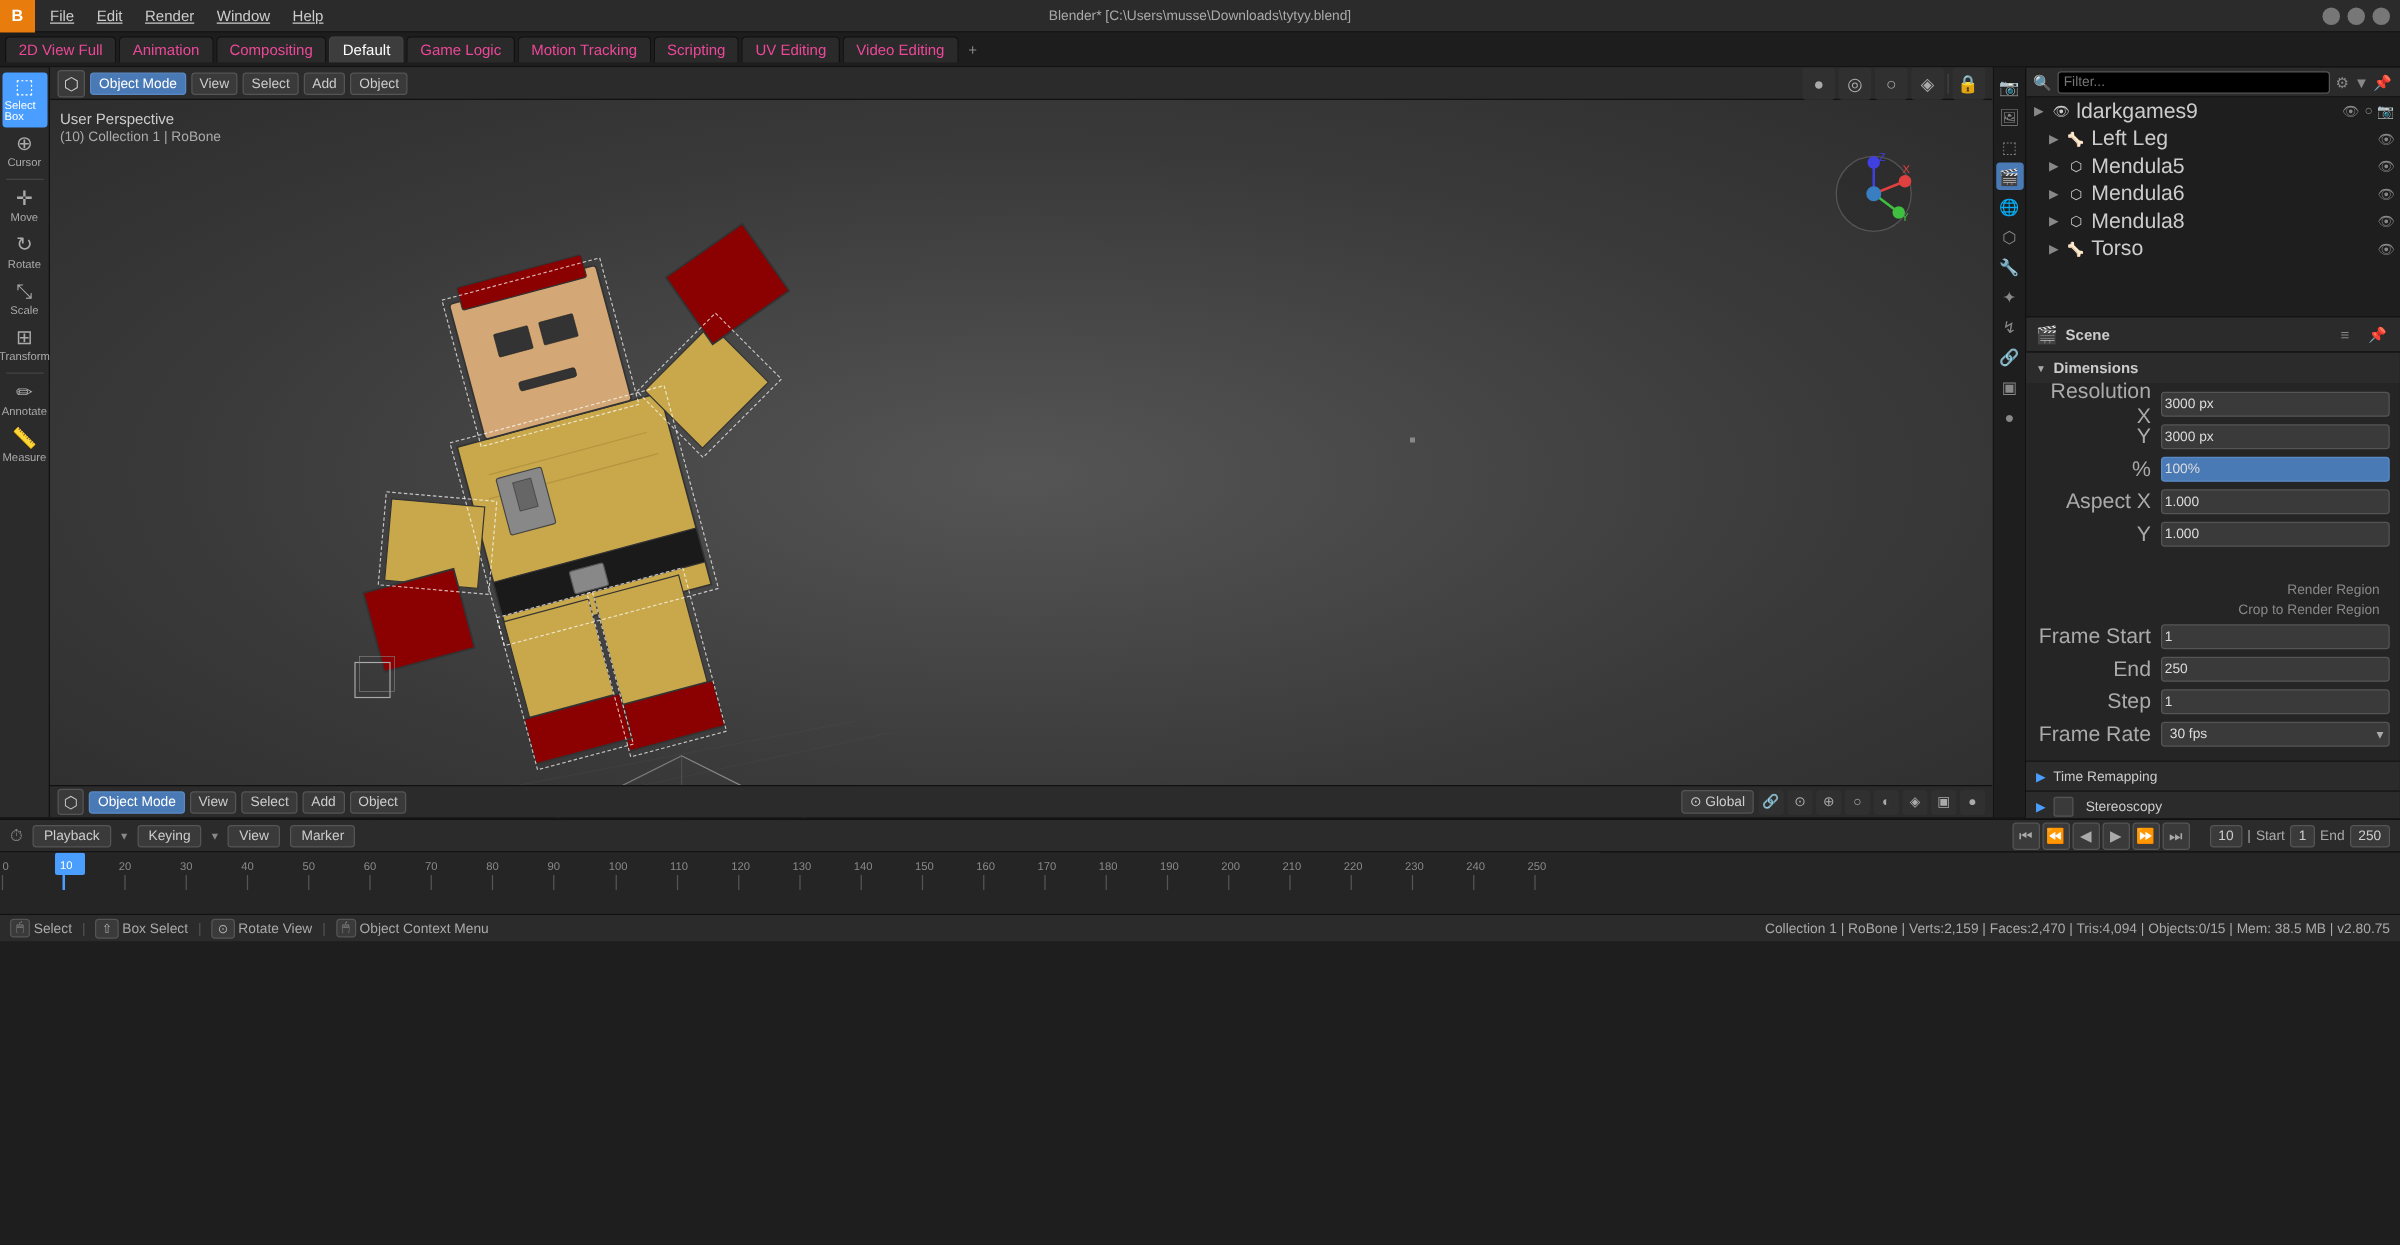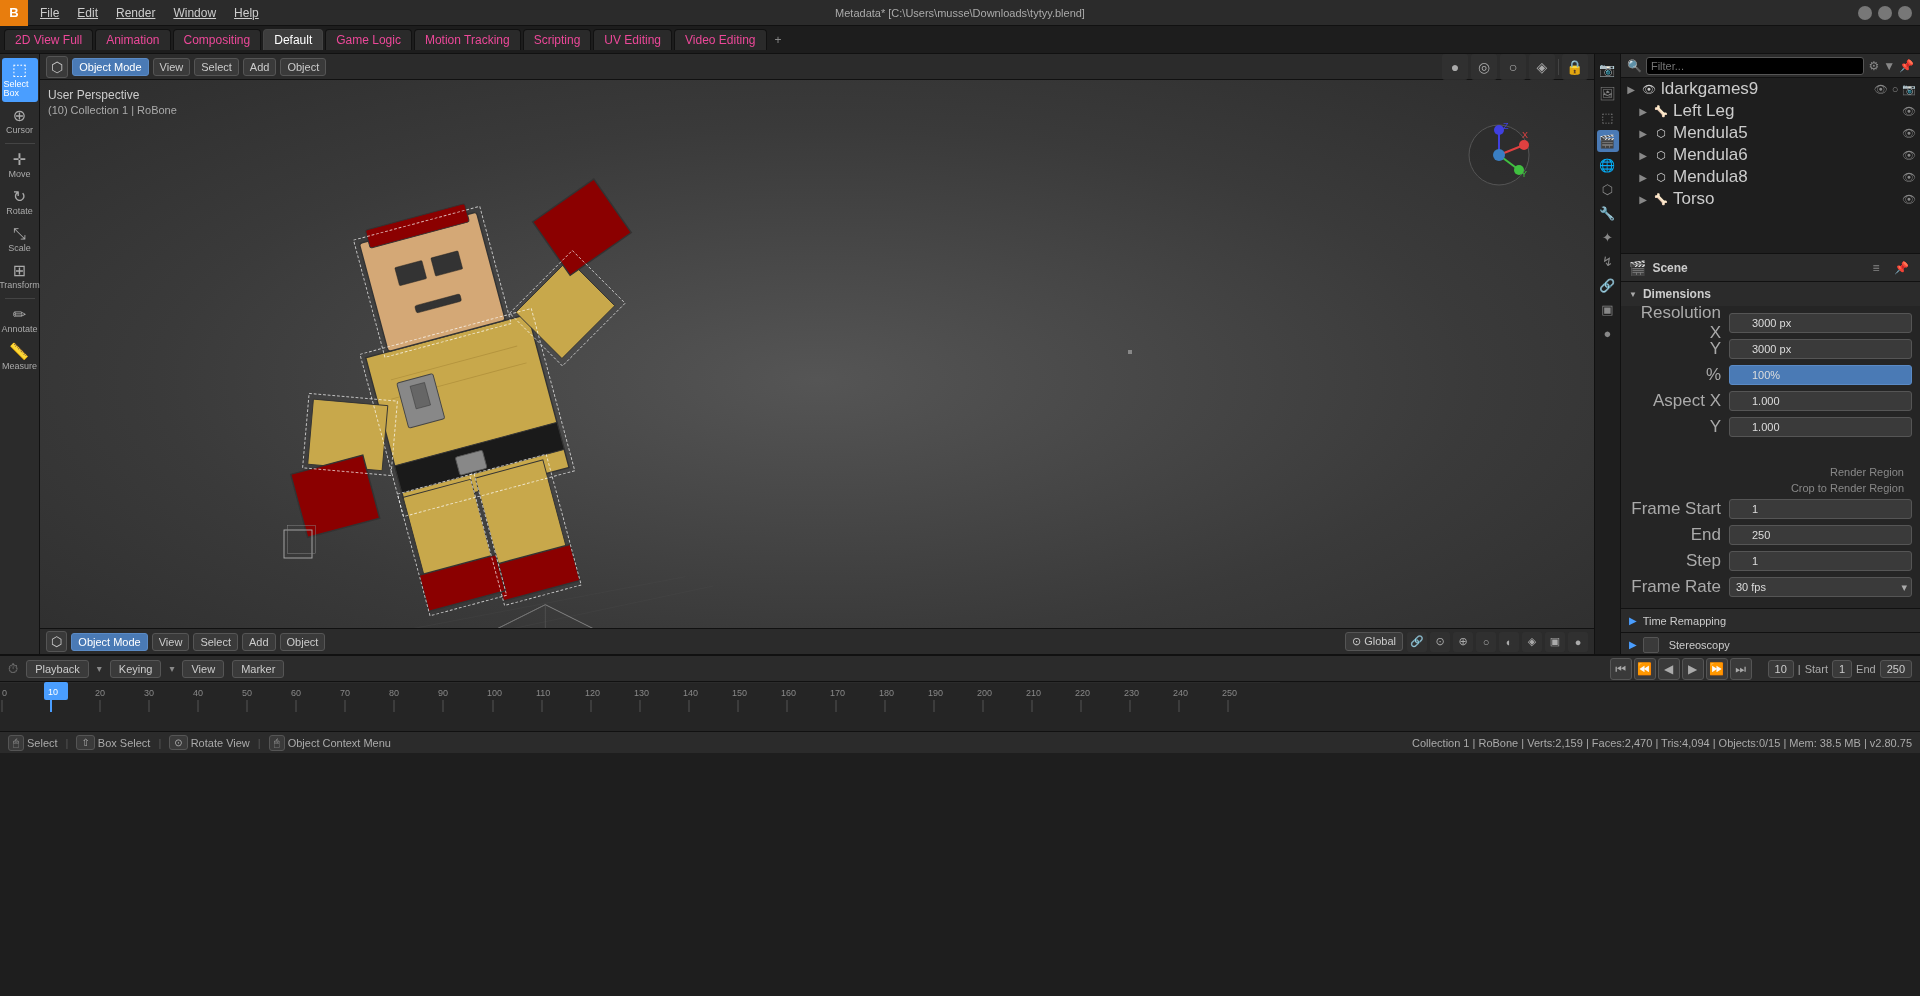--- a/index.html
+++ b/index.html
@@ -288,21 +288,21 @@
       flex-shrink: 0;
     }
     .prop-value {
       flex: 1;
       background: #3a3a3a;
       border: 1px solid #555;
       border-radius: 3px;
       height: 20px;
       display: flex;
       align-items: center;
-      padding: 0 22px;
+      padding: 0 2px;
       font-size: 11px;
       color: #ddd;
       cursor: text;
     }
     .prop-value.highlight {
       background: #4a7ab5;
       border-color: #5a8ac5;
     }
     .format-dropdown {
       flex: 1;
@@ -481,21 +481,21 @@
   <div class="top-menu-logo">
     <span>B</span>
   </div>
   <div class="top-menu-items">
     <div class="top-menu-item"><span>File</span></div>
     <div class="top-menu-item"><span>Edit</span></div>
     <div class="top-menu-item"><span>Render</span></div>
     <div class="top-menu-item"><span>Window</span></div>
     <div class="top-menu-item"><span>Help</span></div>
   </div>
-  <div class="top-title">Metadata* [C:\Users\musse\Downloads\tytyy.blend]</div>
+  <div class="top-title">Blender* [C:\Users\musse\Downloads\tytyy.blend]</div>
   <div class="top-right-icons">
     <span class="window-btn win-minimize"></span>
     <span class="window-btn win-maximize"></span>
     <span class="window-btn win-close"></span>
   </div>
 </div>
 
 <div id="workspace-tabs">
   <div class="workspace-tab">2D View Full</div>
   <div class="workspace-tab">Animation</div>

